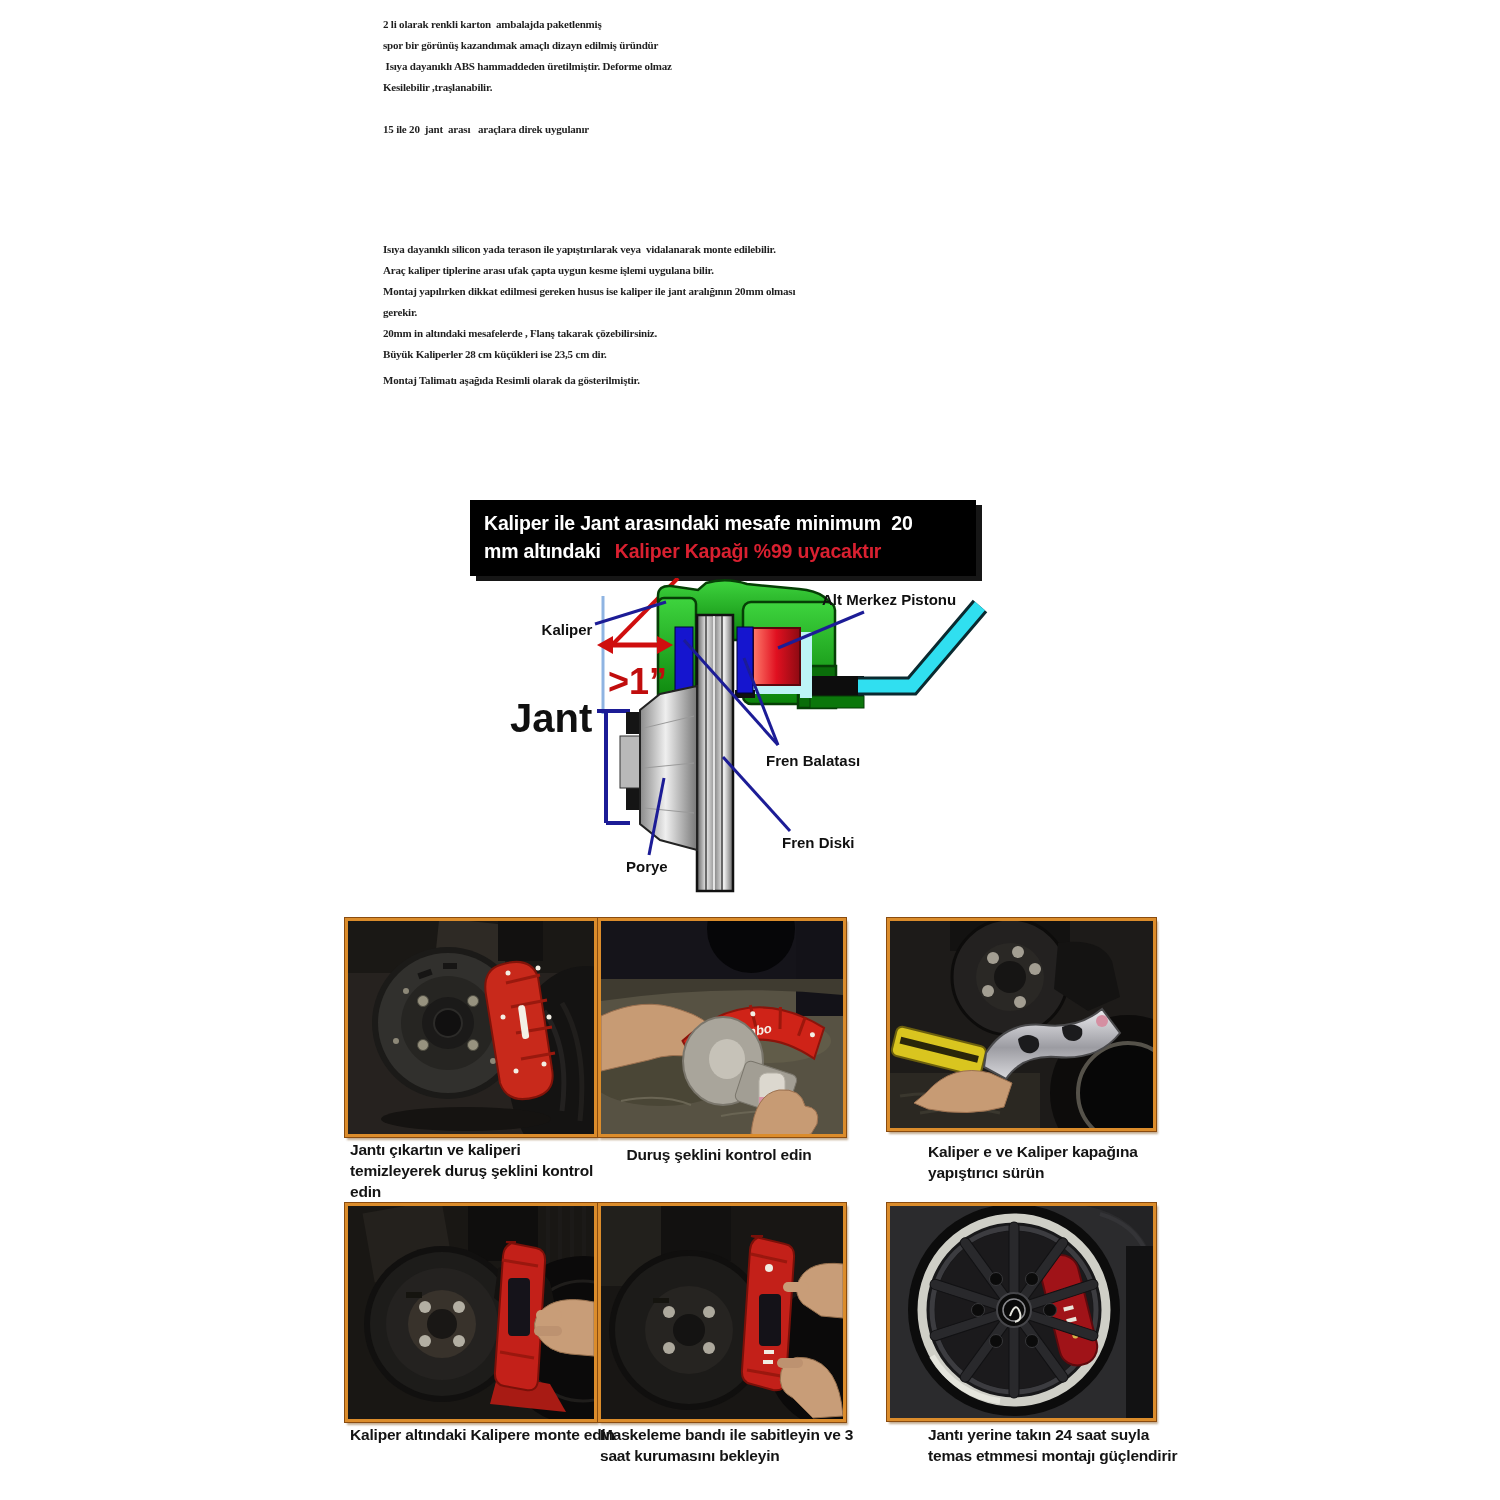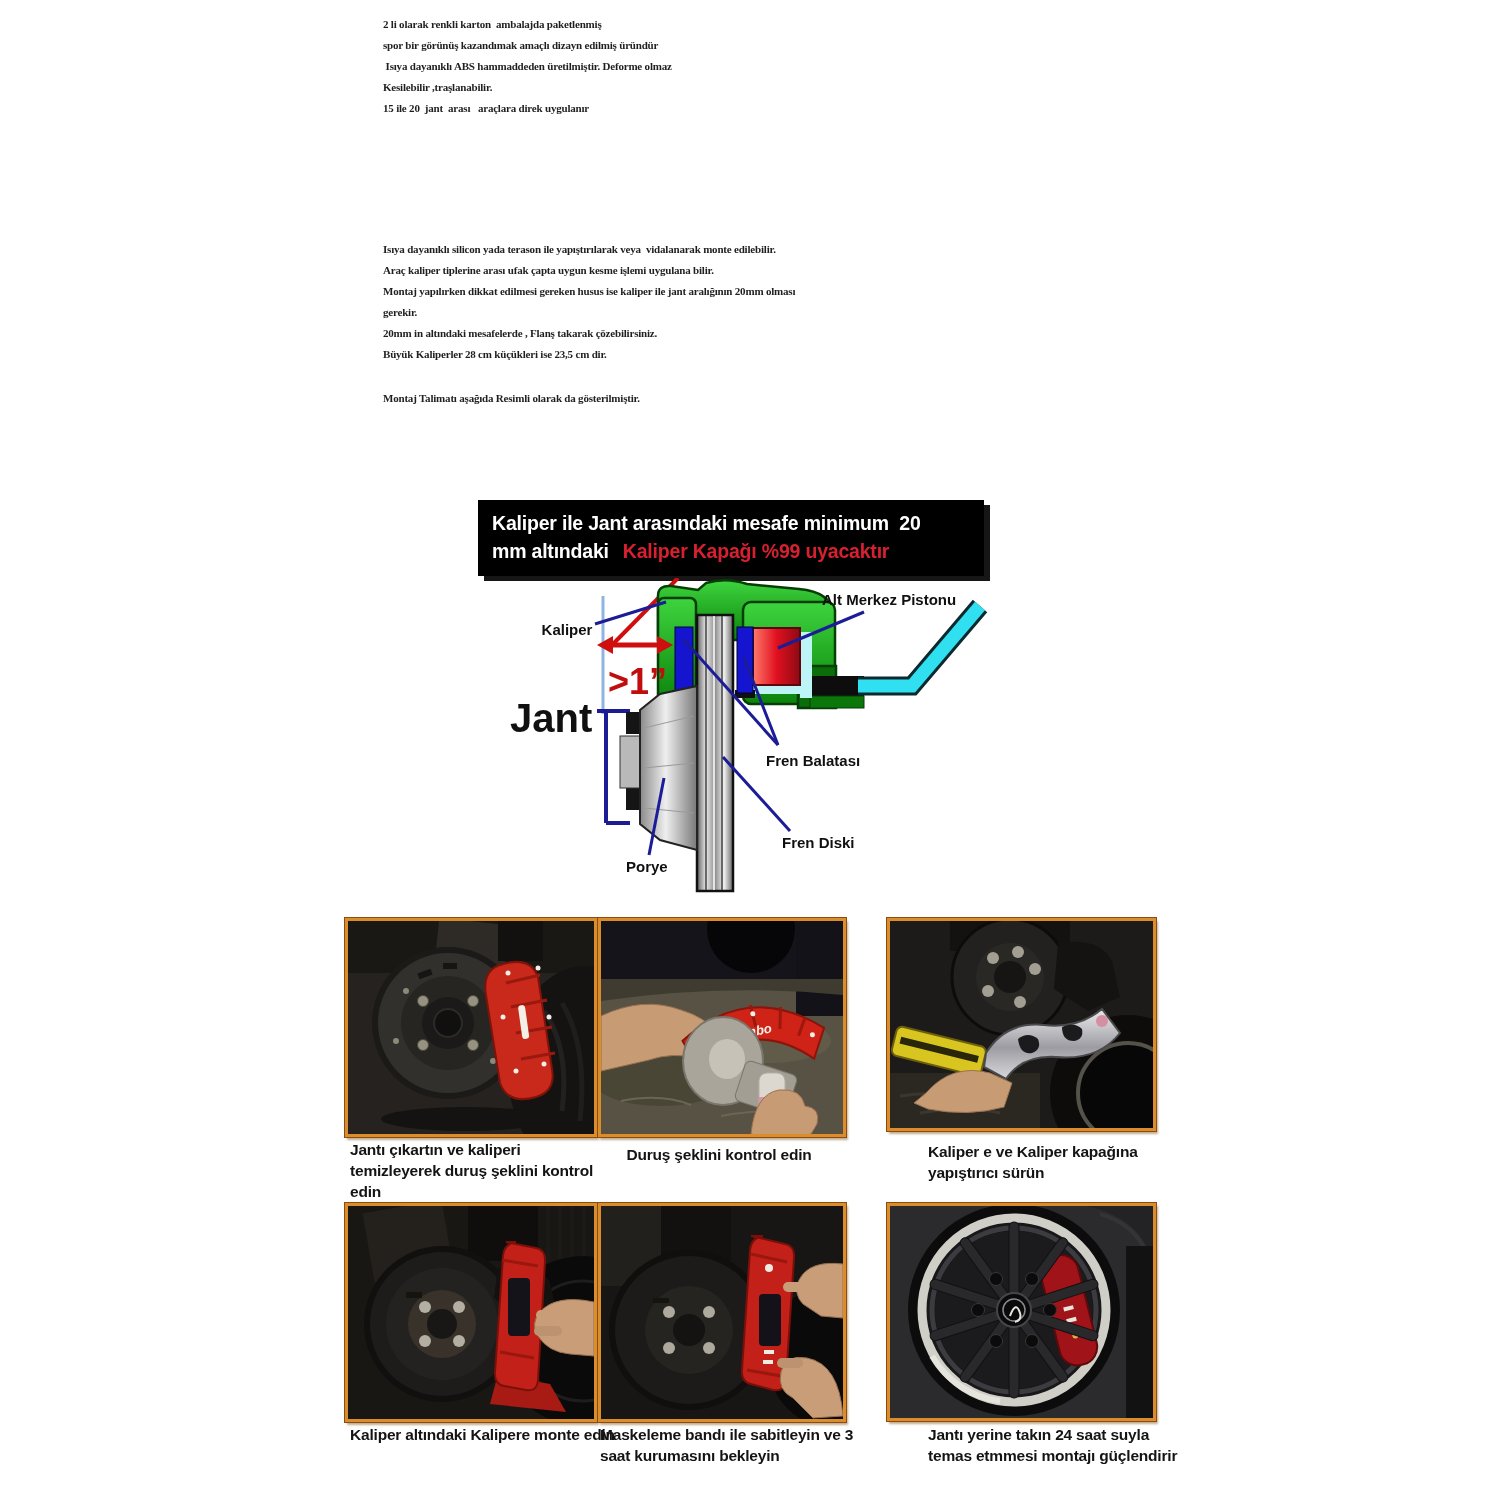--- a/index.html
+++ b/index.html
@@ -1,24 +1,24 @@
 <!DOCTYPE html>
 <html><head>
 <meta charset="utf-8">
 <style>
   html,body{margin:0;padding:0;background:#ffffff;}
   .page{position:relative;width:1500px;height:1500px;background:#ffffff;overflow:hidden;
         font-family:"Liberation Sans","DejaVu Sans",sans-serif;font-weight:700;color:#1f1f1f;}
   .tline{white-space:pre-wrap;font-size:11px;line-height:21px;letter-spacing:-0.2px;font-family:Liberation Serif, serif;}
   .intro{position:absolute;left:383px;top:14px;width:820px;}
-  .fitment{}
+  .fitment{margin-top:21px;}
   .montaj{position:absolute;left:383px;top:239px;width:820px;}
-  .montaj-footer{margin-top:23px;}
+  .montaj-footer{margin-top:5px;}
   .banner{position:absolute;left:470px;top:500px;width:478px;height:58px;padding:9px 14px;
-          background:#000000;color:#ffffff;box-shadow:6px 5px 0 #161616;margin-left:8px;}
+          background:#000000;color:#ffffff;box-shadow:6px 5px 0 #161616;}
   .banner .bline{white-space:pre-wrap;font-size:19.5px;line-height:28px;letter-spacing:-0.2px;}
   .banner .red{color:#d92030;margin-left:14px;}
   .diagram{position:absolute;left:460px;top:578px;width:540px;height:332px;}
   .diagram text{font-family:"Liberation Sans","DejaVu Sans",sans-serif;font-weight:700;}
   .ph{position:absolute;background:#1a1a1a;border:3px solid #db8c2b;outline:1px solid #8a4c10;
       box-shadow:2px 3px 2px rgba(120,70,10,0.45);}
   .ph svg{display:block;width:100%;height:100%;}
   .cap{position:absolute;font-size:15.5px;line-height:21px;letter-spacing:-0.2px;color:#141414;}
   .cap.center{text-align:center;}
 </style>

